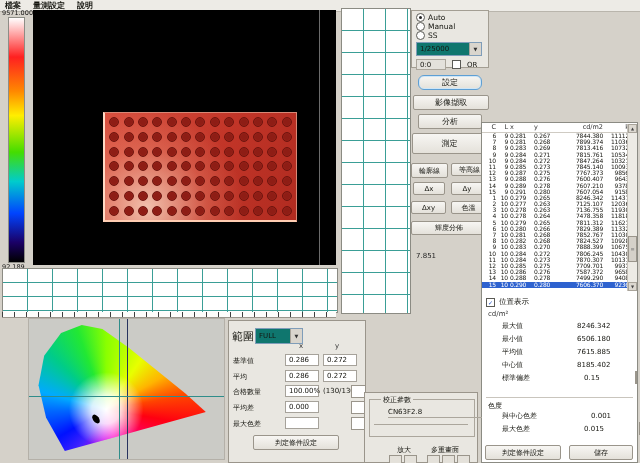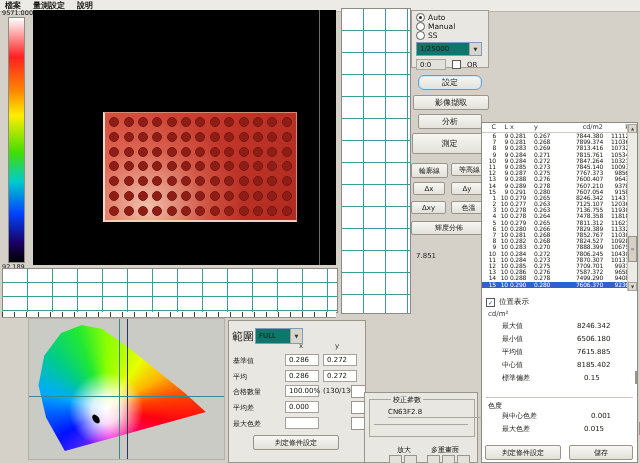--- a/index.html
+++ b/index.html
@@ -97,21 +97,21 @@
   .rangelabel{position:absolute;left:3px;top:8px;font-size:11px;}
   .rangedd{position:absolute;left:26px;top:5px;width:46px;height:14px;}
   .colx{position:absolute;top:21px;font-size:7px;color:#333;}
   .field{position:absolute;height:12px;background:#fff;border:1px solid #a6a29a;font-size:7px;
          display:flex;align-items:center;padding-left:3px;box-sizing:border-box;}
   .rlbl{position:absolute;left:4px;font-size:7px;}
   .minibox{position:absolute;width:13px;height:11px;background:#fff;border:1px solid #9a958b;}
   
   .calibpanel{left:364px;top:392px;width:114px;height:71px;background:#e9e7e1;border:1px solid #9a958b;box-sizing:border-box;}
   .groupbox{position:absolute;left:4px;top:6px;width:104px;height:36px;border:1px solid #aba69c;}
-  .gbtitle{position:absolute;left:21px;top:-5px;background:#e9e7e1;padding:0 2px;font-size:7px;}
+  .gbtitle{position:absolute;left:11px;top:-5px;background:#e9e7e1;padding:0 2px;font-size:7px;}
   .lensline{position:absolute;left:18px;top:8px;width:94px;border-bottom:1px solid #aba69c;font-size:7px;padding-bottom:1px;}
   .lensline2{position:absolute;left:4px;top:24px;width:94px;border-bottom:1px solid #aba69c;}
   .caliblbl{position:absolute;top:52px;font-size:7px;}
   .tinybtn{position:absolute;top:62px;width:13px;height:12px;background:#e4e1da;border:1px solid #9a958b;box-sizing:border-box;}
 </style>
 </head>
 <body>
 
 <div id="app">
 

